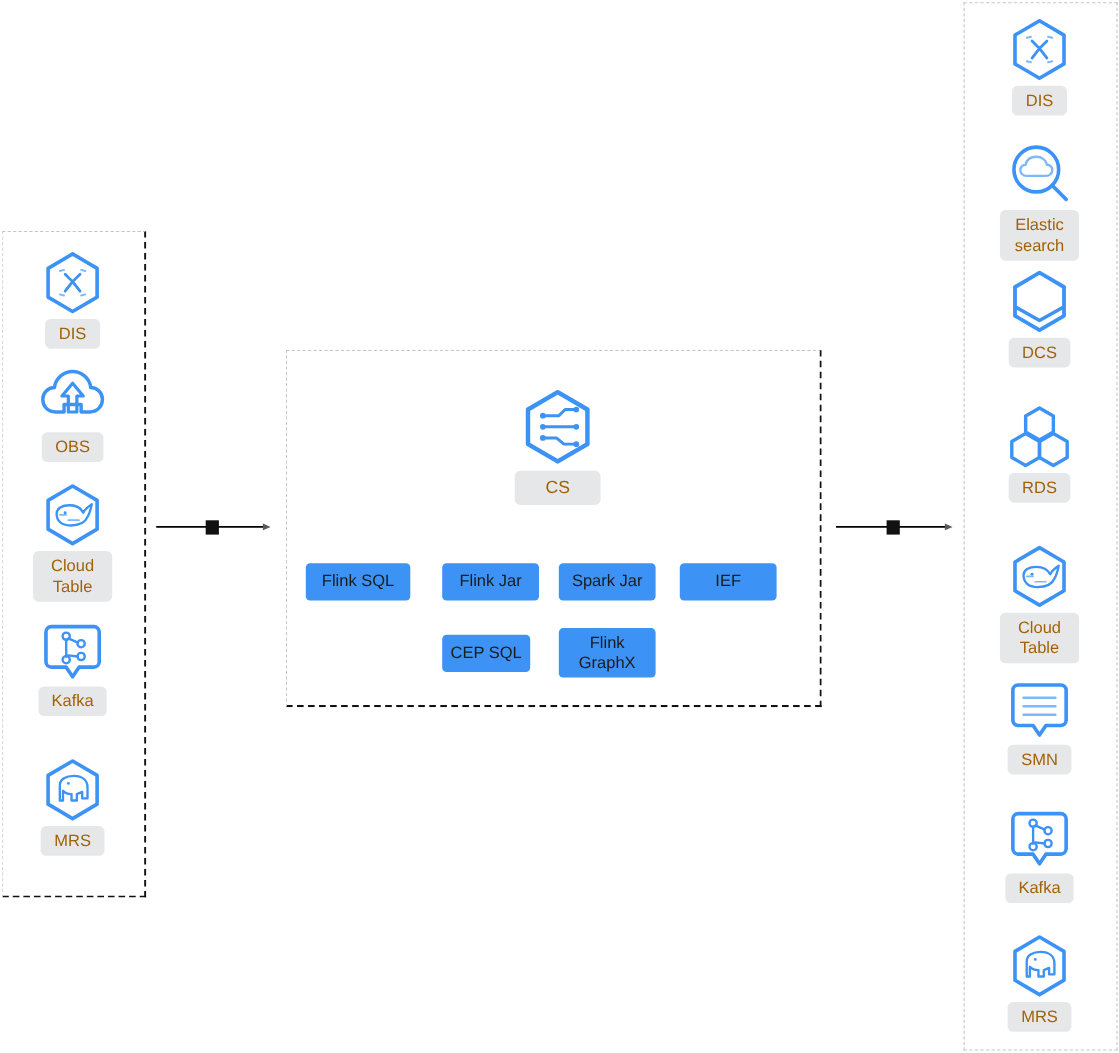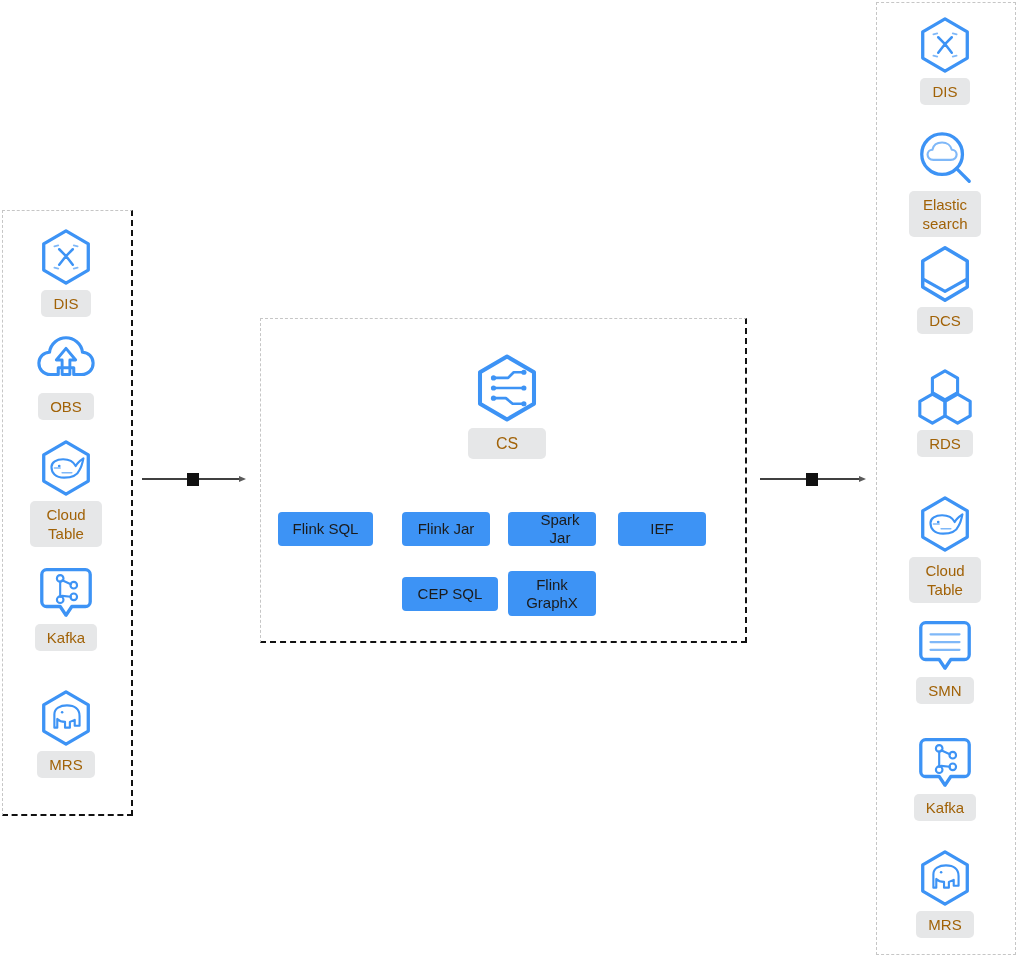--- a/index.html
+++ b/index.html
@@ -195,24 +195,24 @@
       <circle cx="20" cy="41" r="2.3" fill="#3d93f5"></circle>
       <circle cx="47" cy="18" r="2.3" fill="#3d93f5"></circle>
       <circle cx="47" cy="32" r="2.3" fill="#3d93f5"></circle>
       <circle cx="47" cy="46" r="2.3" fill="#3d93f5"></circle>
     </svg>
     <div class="node-label">CS</div>
   </div>
 
   <div class="chip" style="left:17px;  top:193px; width:95px; height:34px;">Flink SQL</div>
   <div class="chip" style="left:141px; top:193px; width:88px; height:34px;">Flink Jar</div>
-  <div class="chip" style="left:247px; top:193px; width:88px; height:34px;padding-left:20px;">Spark Jar</div>
+  <div class="chip" style="left:247px; top:193px; width:88px; height:34px;">Spark Jar</div>
   <div class="chip" style="left:357px; top:193px; width:88px; height:34px;">IEF</div>
 
-  <div class="chip" style="left:141px; top:258px; width:96px; height:34px;">CEP SQL</div>
+  <div class="chip" style="left:141px; top:258px; width:80px; height:34px;">CEP SQL</div>
   <div class="chip" style="left:247px; top:252px; width:88px; height:45px;">Flink GraphX</div>
 </div>
 
 <svg class="connector" style="left:758px; top:467px; width:112px;">
   <line x1="2" y1="12" x2="104" y2="12" stroke="#000000" stroke-width="1.6"></line>
   <rect x="48" y="6" width="12" height="13" fill="#111111"></rect>
   <path d="M101 9 L108 12 L101 15 Z" fill="#5a5a5a"></path>
 </svg>
 
 <div id="sink-group"></div>

